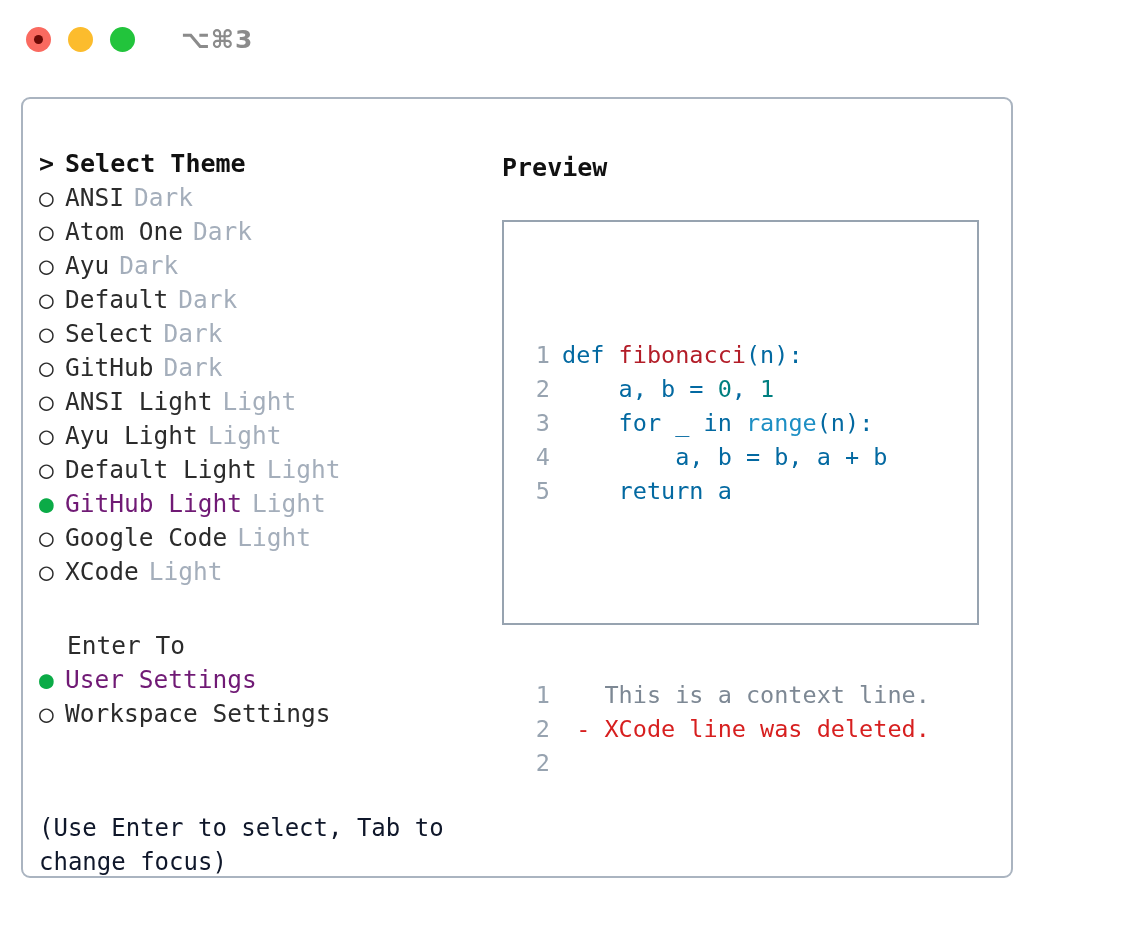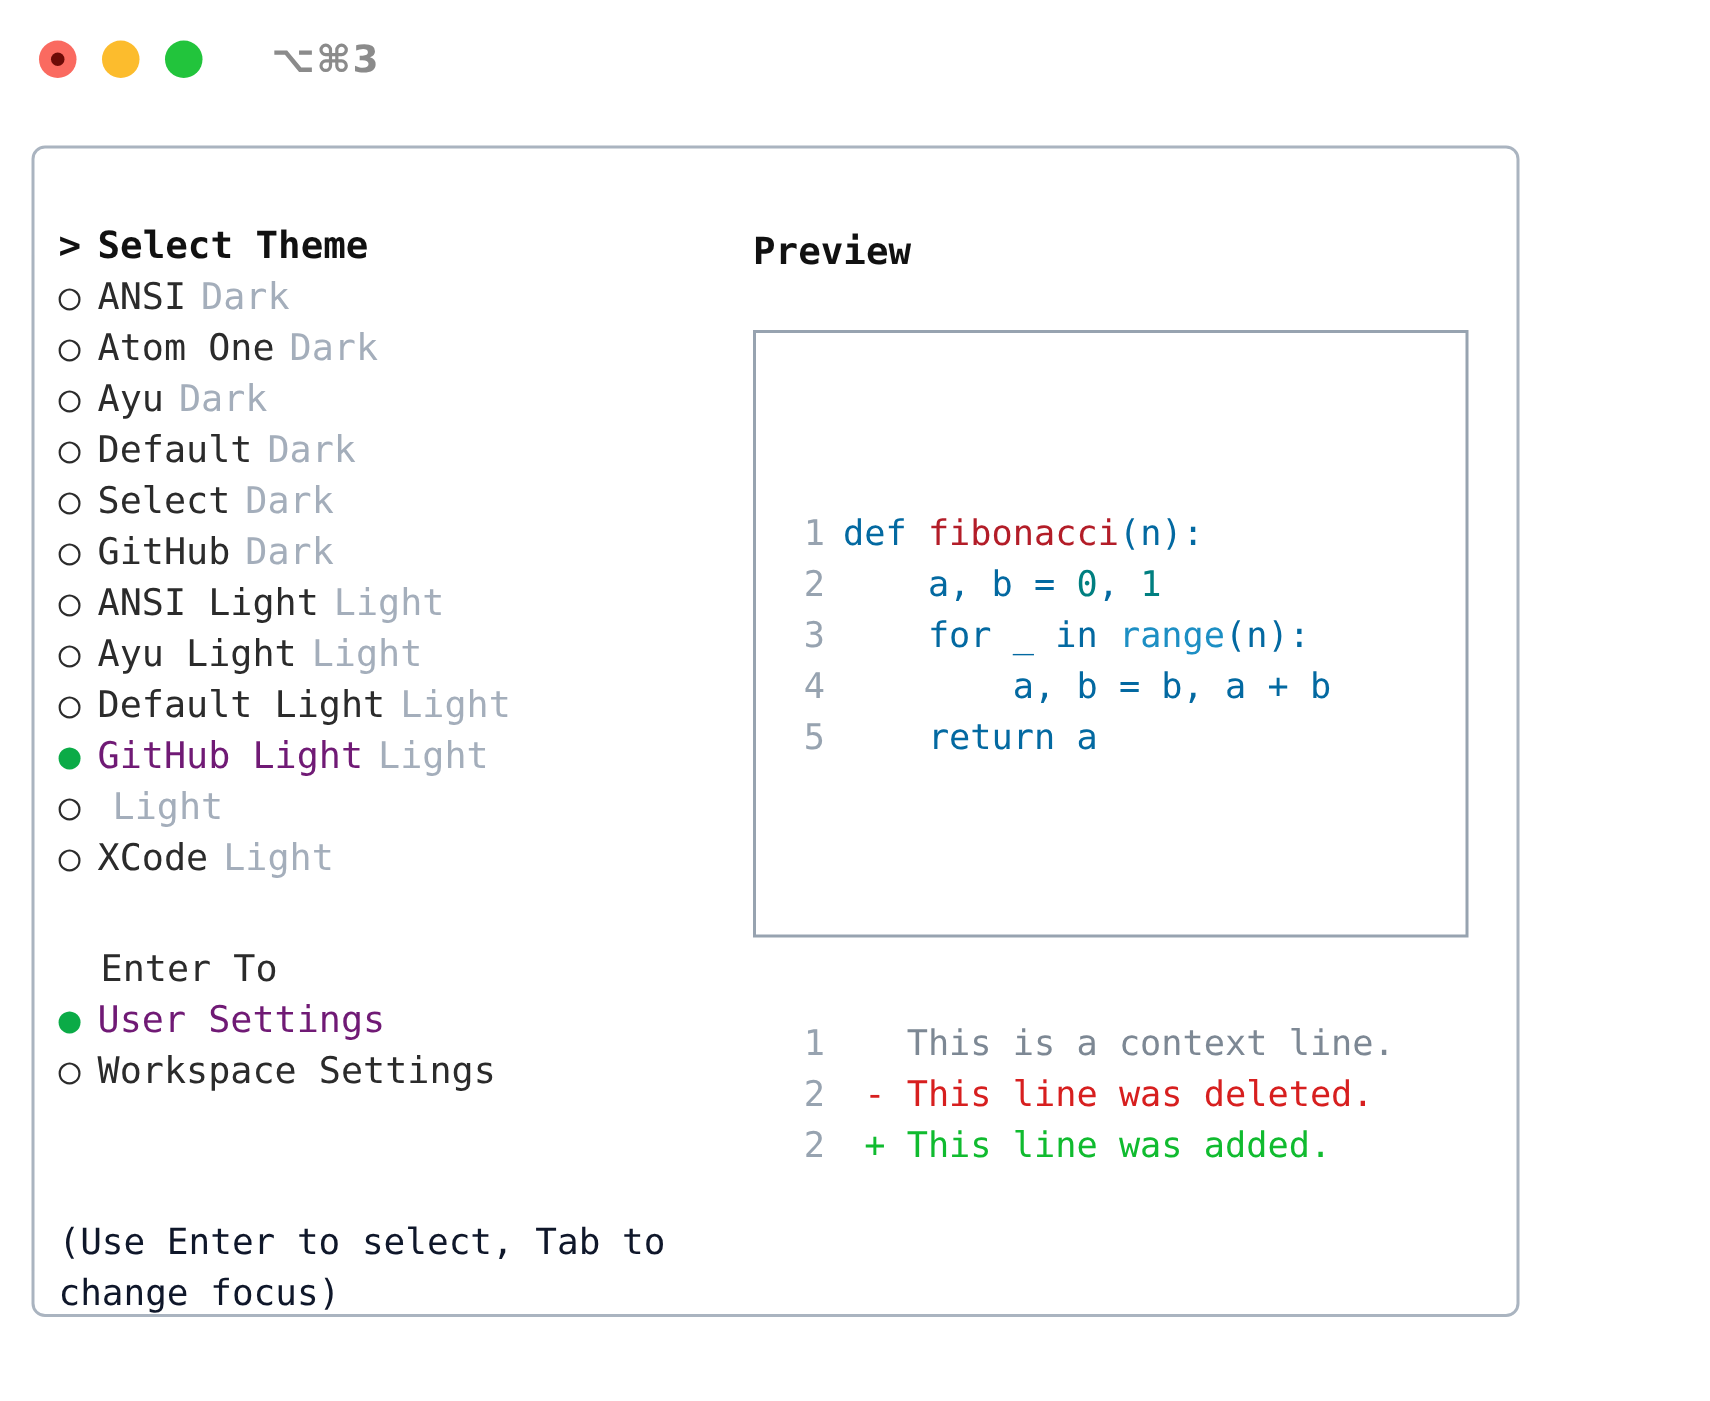--- a/index.html
+++ b/index.html
@@ -235,21 +235,21 @@
             <div class="row"><span class="bullet">○</span><span class="theme-name">ANSI</span><span class="theme-tag">Dark</span></div>
             <div class="row"><span class="bullet">○</span><span class="theme-name">Atom One</span><span class="theme-tag">Dark</span></div>
             <div class="row"><span class="bullet">○</span><span class="theme-name">Ayu</span><span class="theme-tag">Dark</span></div>
             <div class="row"><span class="bullet">○</span><span class="theme-name">Default</span><span class="theme-tag">Dark</span></div>
             <div class="row"><span class="bullet">○</span><span class="theme-name">Select</span><span class="theme-tag">Dark</span></div>
             <div class="row"><span class="bullet">○</span><span class="theme-name">GitHub</span><span class="theme-tag">Dark</span></div>
             <div class="row"><span class="bullet">○</span><span class="theme-name">ANSI Light</span><span class="theme-tag">Light</span></div>
             <div class="row"><span class="bullet">○</span><span class="theme-name">Ayu Light</span><span class="theme-tag">Light</span></div>
             <div class="row"><span class="bullet">○</span><span class="theme-name">Default Light</span><span class="theme-tag">Light</span></div>
             <div class="row"><span class="bullet bullet-filled">●</span><span class="theme-name sel">GitHub Light</span><span class="theme-tag">Light</span></div>
-            <div class="row"><span class="bullet">○</span><span class="theme-tag">Light</span></div>
+            <div class="row"><span class="bullet">○</span><span class="theme-name">Google Code</span><span class="theme-tag">Light</span></div>
             <div class="row"><span class="bullet">○</span><span class="theme-name">XCode</span><span class="theme-tag">Light</span></div>
           </div>
 
         <div class="section-gap"></div>
 
         <div class="subheader">Enter To</div>
 
         <div id="apply-list">
             <div class="row"><span class="bullet bullet-filled">●</span><span class="theme-name sel">User Settings</span></div>
             <div class="row"><span class="bullet">○</span><span class="theme-name">Workspace Settings</span></div>
@@ -258,20 +258,20 @@
 
       <div class="hint">(Use Enter to select, Tab to change focus)</div>
 
       <div class="right-col">
         <div class="preview-title">Preview</div>
 
         <div class="preview-box">
           <div class="code">
             <div id="code-lines"><div class="code-line"><span class="lnum">1</span><span><span class="tok-plain">def </span><span class="tok-func">fibonacci</span><span class="tok-plain">(n):</span></span></div><div class="code-line"><span class="lnum">2</span><span><span class="tok-plain">    a, b = </span><span class="tok-num">0</span><span class="tok-plain">, </span><span class="tok-num">1</span></span></div><div class="code-line"><span class="lnum">3</span><span><span class="tok-plain">    for _ in </span><span class="tok-call">range</span><span class="tok-plain">(n):</span></span></div><div class="code-line"><span class="lnum">4</span><span><span class="tok-plain">        a, b = b, a + b</span></span></div><div class="code-line"><span class="lnum">5</span><span><span class="tok-plain">    return a</span></span></div></div>
             <div class="code-blank"></div>
-            <div id="diff-lines"><div class="code-line"><span class="lnum">1</span><span class="diff-ctx">   This is a context line.</span></div><div class="code-line"><span class="lnum">2</span><span class="diff-del"> - This line was deleted.</span></div><div class="code-line"><span class="lnum">2</span><span class="diff-add"> + This line was added.</span></div></div>
+            <div id="diff-lines"><div class="code-line"><span class="lnum">1</span><span class="diff-ctx">   This is a context line.</span></div><div class="code-line"><span class="lnum">2</span><span class="diff-del"> - XCode line was deleted.</span></div><div class="code-line"><span class="lnum">2</span></div></div>
           </div>
         </div>
       </div>
 
     </div>
   </div>
 </div>
 
 </body></html>

